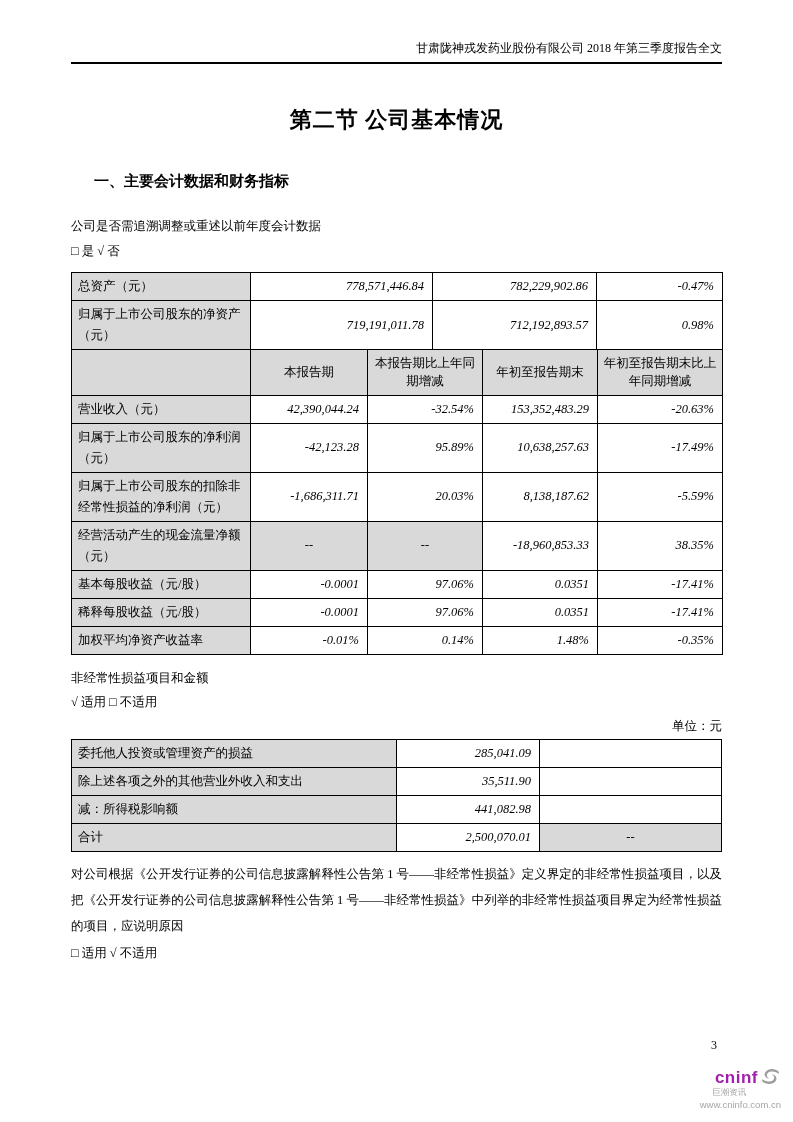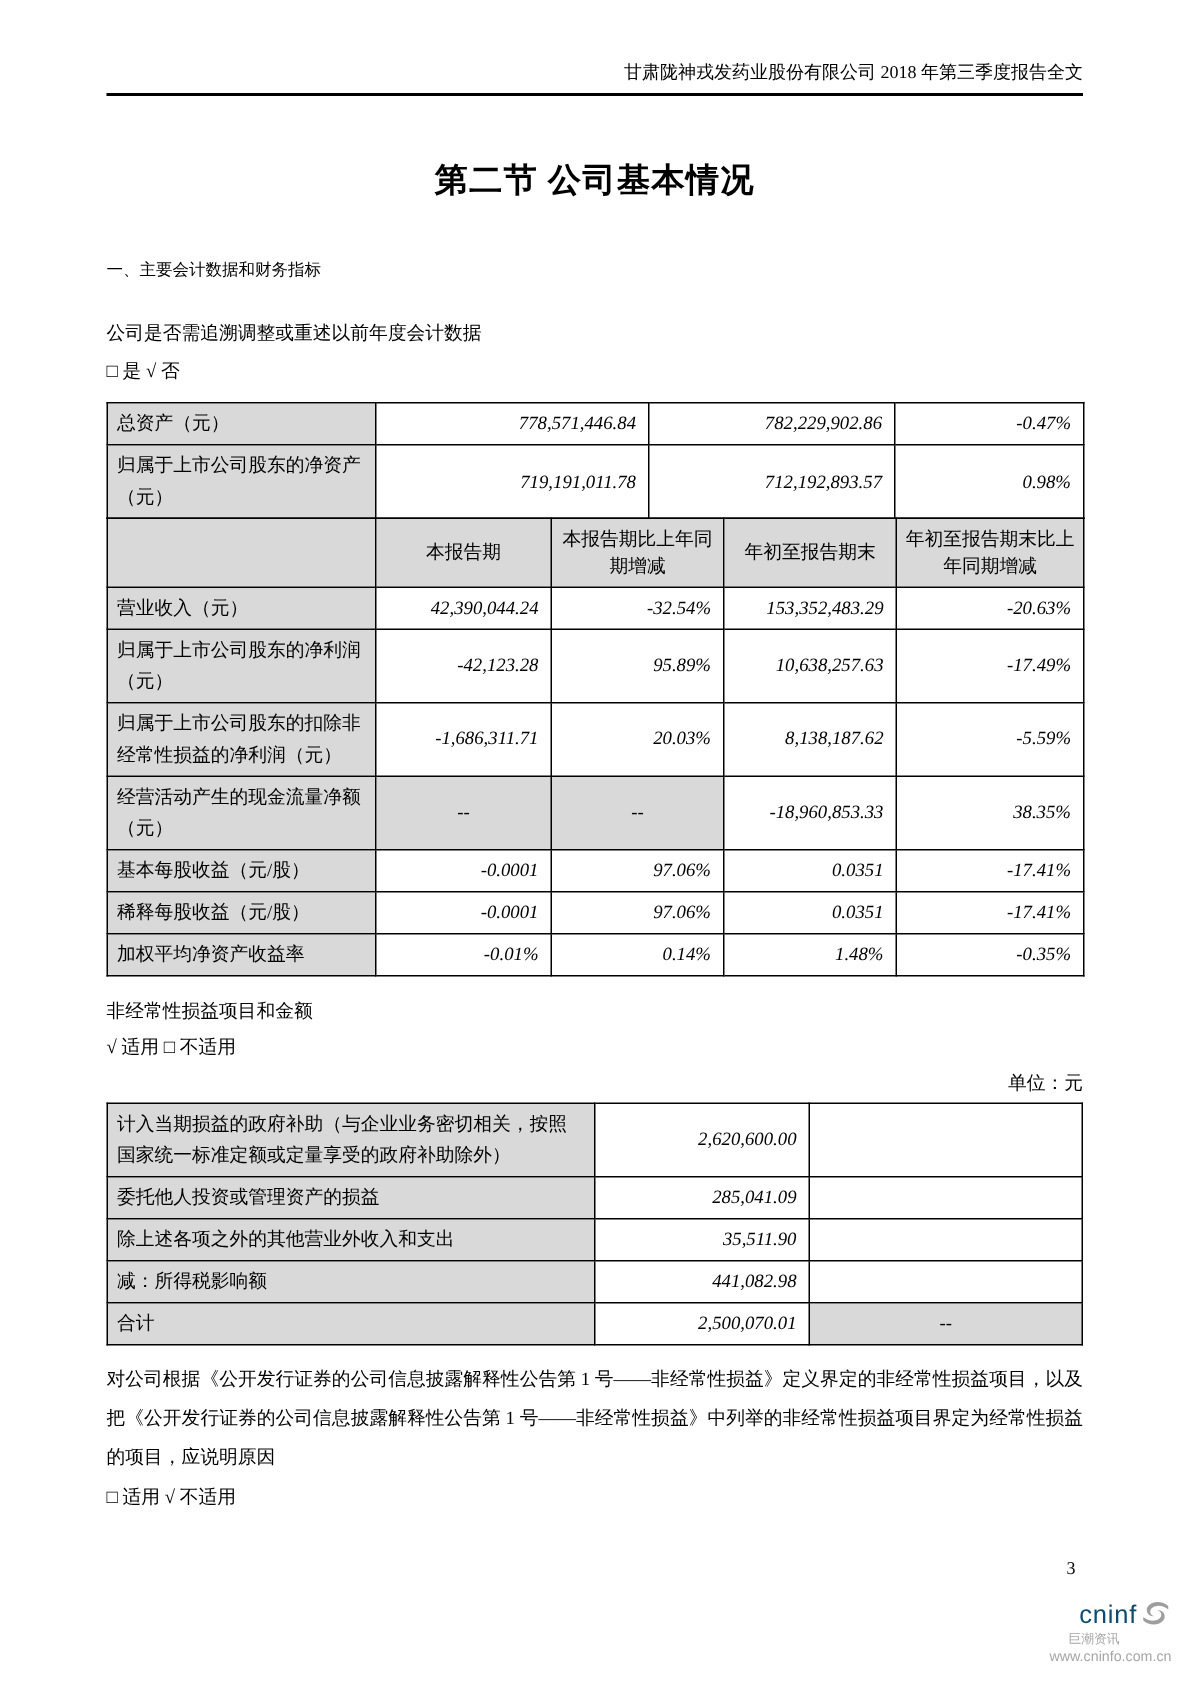--- a/index.html
+++ b/index.html
@@ -27,22 +27,23 @@
   .title {
     margin-top: 41px;
     text-align: center;
     font-size: 22px;
     font-weight: bold;
     letter-spacing: 1px;
   }
 
   .h-sec {
     margin-top: 37px;
-    font-size: 11px;
-    font-weight: normal;
+    font-size: 15px;
+    font-weight: bold;
+    margin-left: 23px;
   }
 
   .body-line { font-size: 12.5px; line-height: 16px; }
   .mt-note1 { margin-top: 27px; }
   .mt-cb1   { margin-top: 9px; }
   .mt-note2 { margin-top: 15px; }
   .mt-cb2   { margin-top: 8px; }
   .unit-line { margin-top: 8px; text-align: right; font-size: 12.5px; }
 
   table.tbl {
@@ -92,23 +93,23 @@
     right: 12px;
     bottom: 12px;
     text-align: center;
     color: #a6a6a6;
     font-family: "Liberation Sans", "DejaVu Sans", sans-serif;
     line-height: 1.1;
   }
   .logo-top { display: flex; align-items: center; justify-content: flex-end; gap: 2px; }
   .logo-word {
     font-size: 17px;
-    font-weight: normal;
+    font-weight: bold;
     letter-spacing: 0.5px;
-    color: #0c4a6e;
+    color: #a21caf;
   }
   .logo-cn { font-size: 8.5px; color: #a6a6a6; margin-top: -2px; margin-right: 22px; }
   .logo-url { font-size: 9.5px; color: #a6a6a6; margin-top: 2px; }
 </style>
 </head>
 <body>
 
 <div class="page">
   <div class="content">
 
@@ -218,25 +219,20 @@
     <div class="body-line mt-cb2">√ 适用 □ 不适用</div>
     <div class="unit-line">单位：元</div>
 
     <table class="tbl t2">
       <colgroup>
           <col style="width:325px">
           <col style="width:143px">
           <col style="width:182px">
         </colgroup>
       <tbody>
-        <tr class="h46">
-          <td class="lab">计入当期损益的政府补助（与企业业务密切相关，按照国家统一标准定额或定量享受的政府补助除外）</td>
-          <td class="num">2,620,600.00</td>
-          <td class="txt"></td>
-        </tr>
         <tr class="h27">
           <td class="lab">委托他人投资或管理资产的损益</td>
           <td class="num">285,041.09</td>
           <td class="txt"></td>
         </tr>
         <tr class="h27">
           <td class="lab">除上述各项之外的其他营业外收入和支出</td>
           <td class="num">35,511.90</td>
           <td class="txt"></td>
         </tr>

